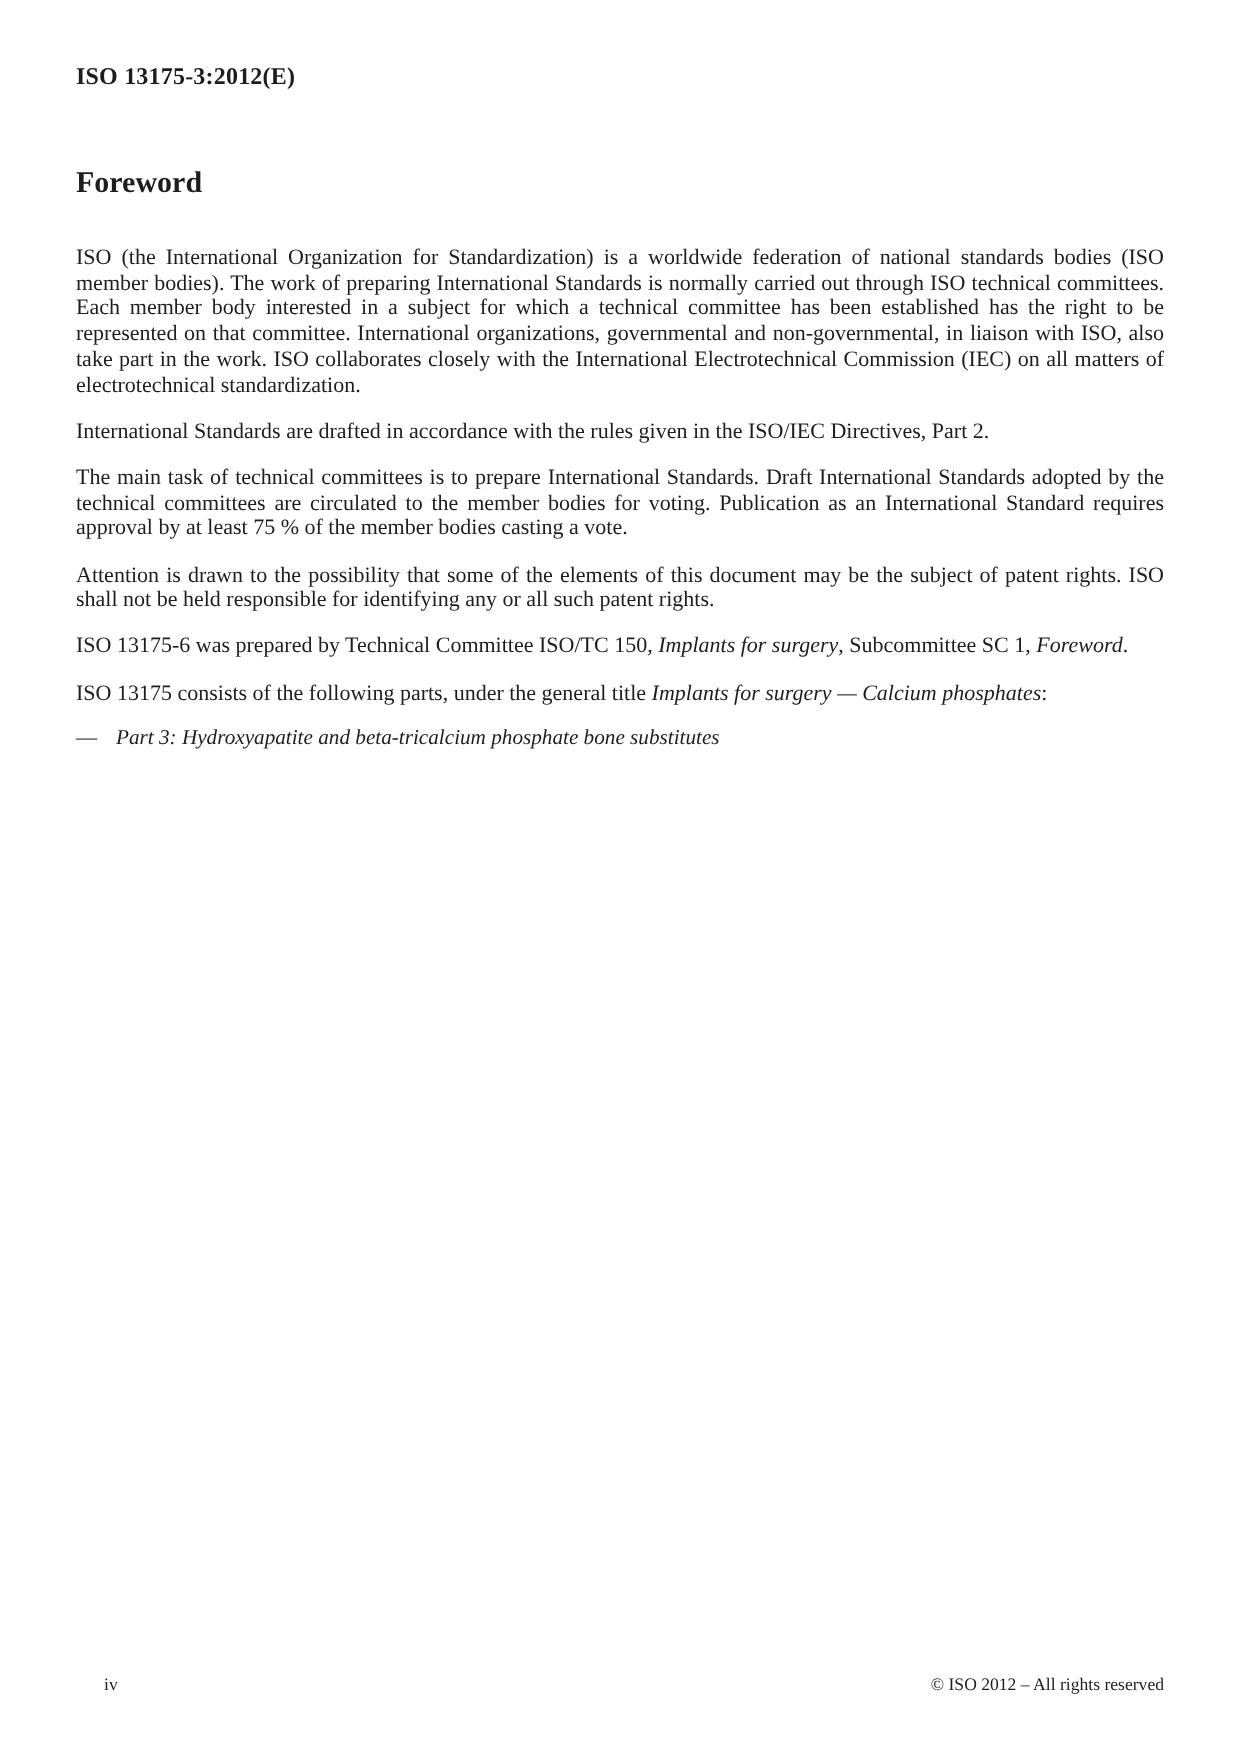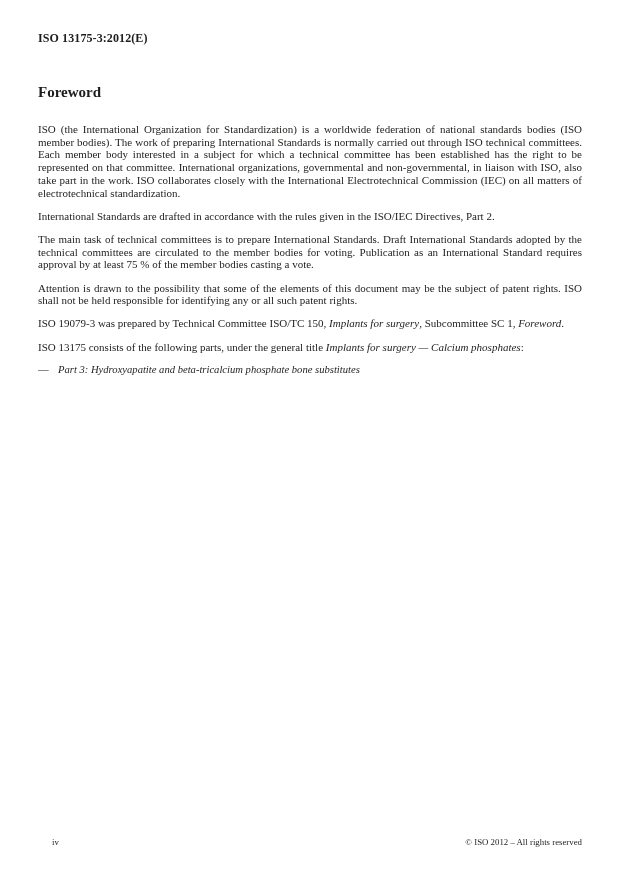--- a/index.html
+++ b/index.html
@@ -75,21 +75,21 @@
   <div class="doc-ref">ISO 13175-3:2012(E)</div>
 
   <div class="content">
     <h1 class="heading">Foreword</h1>
 
     <div class="paragraphs">
         <p class="body-para"><span>ISO (the International Organization for Standardization) is a worldwide federation of national standards bodies (ISO member bodies). The work of preparing International Standards is normally carried out through ISO technical committees. Each member body interested in a subject for which a technical committee has been established has the right to be represented on that committee. International organizations, governmental and non-governmental, in liaison with ISO, also take part in the work. ISO collaborates closely with the International Electrotechnical Commission (IEC) on all matters of electrotechnical standardization.</span></p>
         <p class="body-para"><span>International Standards are drafted in accordance with the rules given in the ISO/IEC Directives, Part 2.</span></p>
         <p class="body-para"><span>The main task of technical committees is to prepare International Standards. Draft International Standards adopted by the technical committees are circulated to the member bodies for voting. Publication as an International Standard requires approval by at least 75 % of the member bodies casting a vote.</span></p>
         <p class="body-para"><span>Attention is drawn to the possibility that some of the elements of this document may be the subject of patent rights. ISO shall not be held responsible for identifying any or all such patent rights.</span></p>
-        <p class="body-para"><span>ISO 19079-3 was prepared by Technical Committee ISO/TC 150, </span><span class="it">Implants for surgery</span><span>, Subcommittee SC 1, </span><span class="it">Foreword</span><span>.</span></p>
+        <p class="body-para"><span>ISO 13175-6 was prepared by Technical Committee ISO/TC 150, </span><span class="it">Implants for surgery</span><span>, Subcommittee SC 1, </span><span class="it">Foreword</span><span>.</span></p>
         <p class="body-para"><span>ISO 13175 consists of the following parts, under the general title </span><span class="it">Implants for surgery — Calcium phosphates</span><span>:</span></p>
       </div>
 
     <div class="list-items">
         <p class="list-item">
           <span class="dash">—</span>
           <span class="list-text"><span class="it">Part 3: Hydroxyapatite and beta-tricalcium phosphate bone substitutes</span></span>
         </p>
       </div>
   </div>

